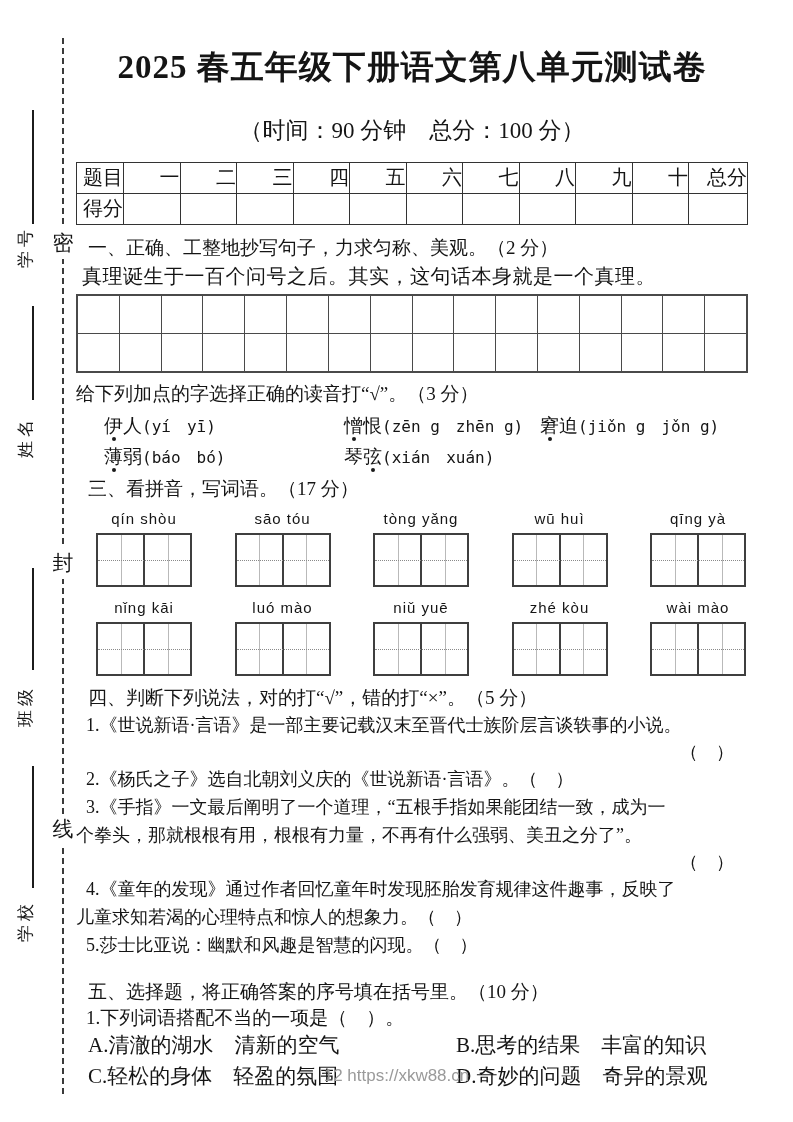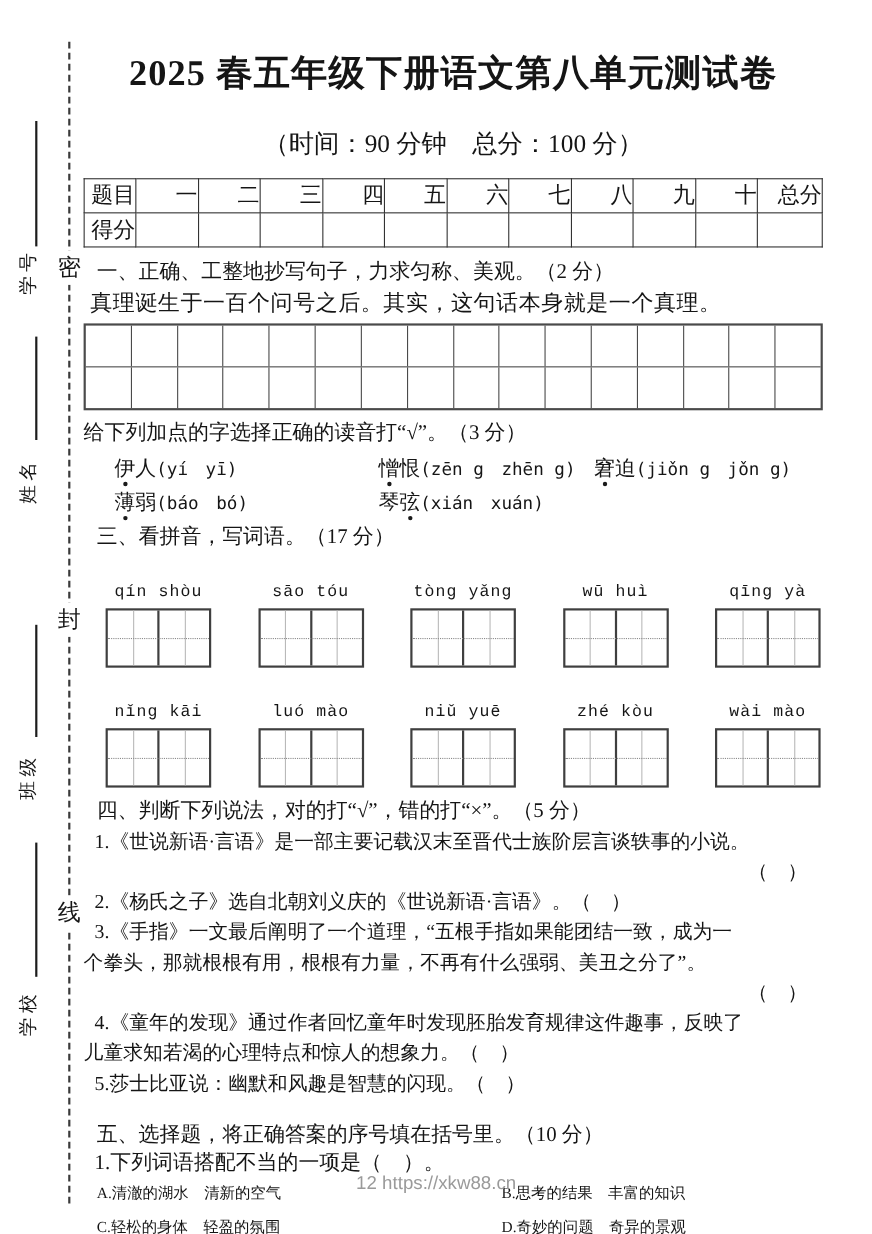--- a/index.html
+++ b/index.html
@@ -37,35 +37,35 @@
   .h-plain{margin-top:8px;font-size:19px;line-height:26px;}
   .pron-grid{display:grid;grid-template-columns:240px 196px 1fr;row-gap:5px;
              padding-left:28px;margin-top:6px;font-size:19px;}
   .py{font-family:"DejaVu Sans Mono",monospace;font-size:16px;}
   .dotted{position:relative;}
   .dotted::after{content:"";position:absolute;left:50%;bottom:-5px;transform:translateX(-50%);
                  width:4px;height:4px;border-radius:50%;background:#1a1a1a;}
 
   .pyrow{display:flex;justify-content:space-between;padding-left:20px;padding-right:2px;margin-top:6px;}
   .pycol{width:96px;text-align:center;}
-  .pylabel{font-family:Liberation Mono, monospace;font-size:15px;letter-spacing:1px;
-           line-height:22px;white-space:nowrap;margin-top:20px;}
+  .pylabel{font-family:Liberation Sans, sans-serif;font-size:15px;letter-spacing:1px;
+           line-height:22px;white-space:nowrap;}
   .pbox{position:relative;margin-top:3px;height:50px;border:2px solid #3f3f3f;display:flex;}
   .pcell{flex:1;position:relative;}
   .pcell + .pcell{border-left:2px solid #3f3f3f;}
   .pcell::before{content:"";position:absolute;left:50%;top:0;bottom:0;border-left:1px solid #b9b9b9;}
   .pbox::after{content:"";position:absolute;left:0;right:0;top:50%;border-top:1px dotted #8a8a8a;}
 
   .s4item{font-size:18px;line-height:28px;}
   .s4item .l1{padding-left:10px;}
   .flexline{display:flex;justify-content:flex-start;}
   .bline{text-align:right;padding-right:14px;line-height:26px;}
   .brk{padding-right:14px;white-space:nowrap;}
 
-  .opts{display:grid;grid-template-columns:368px 1fr;row-gap:2px;font-size:14px;line-height:29px;padding-left:12px;}
+  .opts{display:grid;grid-template-columns:368px 1fr;row-gap:2px;font-size:21px;line-height:29px;padding-left:12px;}
 
   .footer{position:absolute;left:0;top:1066px;width:793px;text-align:center;
           font-family:"Liberation Sans",sans-serif;font-size:17px;color:#9a9a9a;}
 </style>
 </head>
 <body>
 
 <div class="page">
 
   <div class="seal-line"></div>

